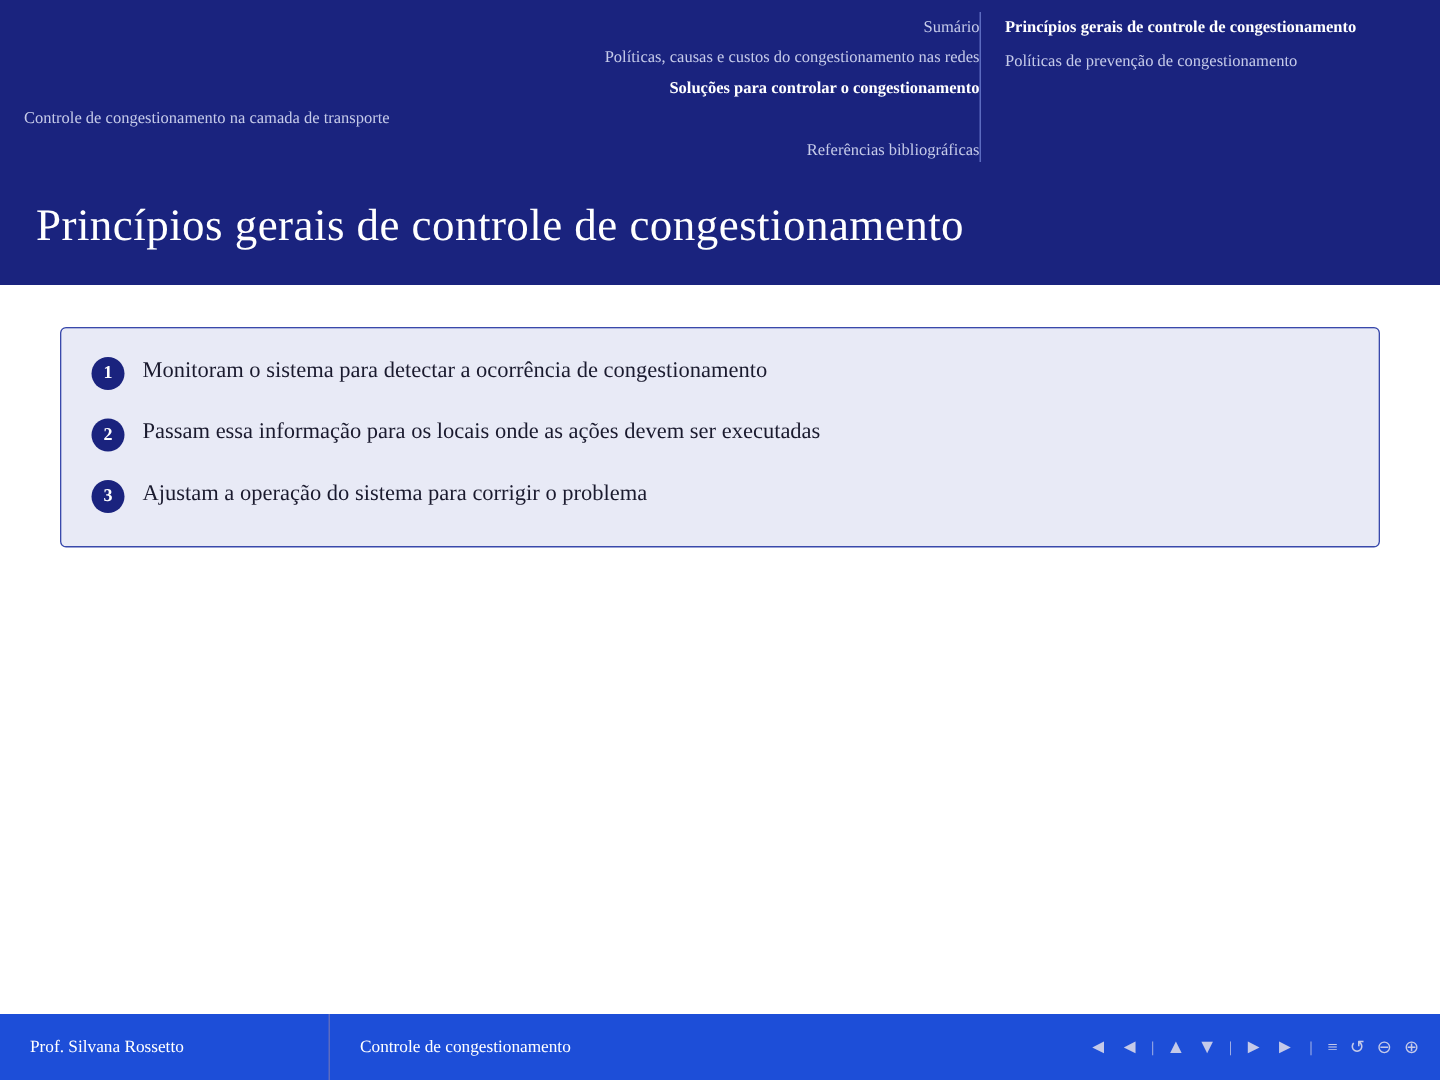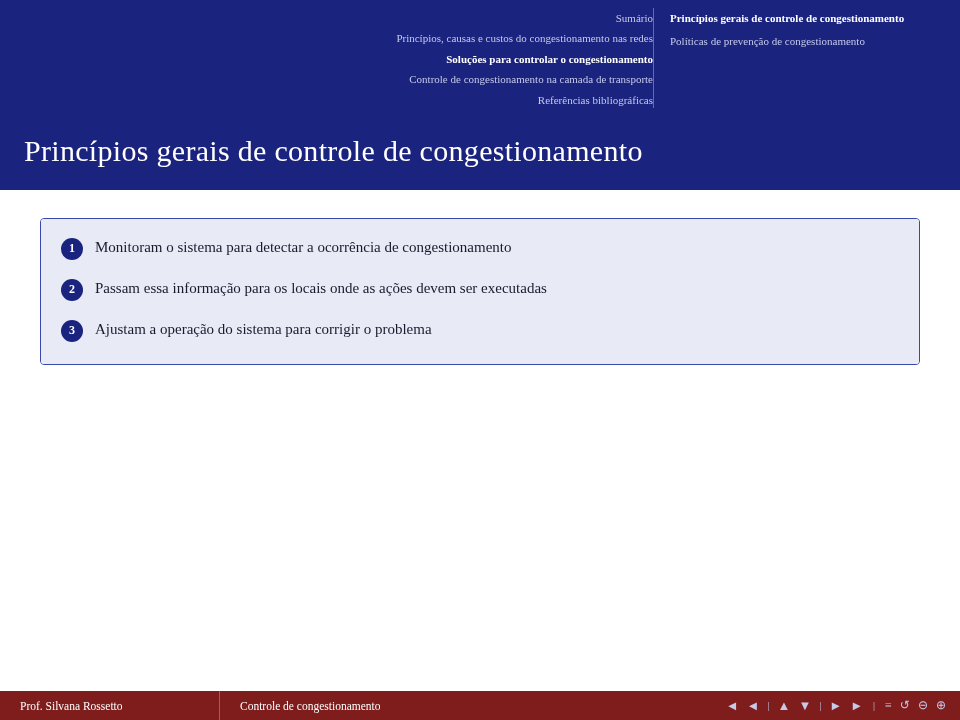--- a/index.html
+++ b/index.html
@@ -110,22 +110,22 @@
       font-size: 15px;
       line-height: 1.45;
     }
 
     
     .bottom-bar {
       position: absolute;
       bottom: 0;
       left: 0;
       width: 100%;
-      height: 29px;
-      background: #7f1d1d;
+      height: 44px;
+      background: #1d4ed8;
       display: flex;
       align-items: center;
     }
 
     .bottom-left {
       flex: 0 0 220px;
       padding: 0 20px;
       border-right: 1px solid #5c6bc0;
       height: 100%;
       display: flex;
@@ -191,29 +191,29 @@
 
 <div class="top-nav">
   <div class="top-nav-inner">
     <div class="nav-col-left">
 
       <div style="text-align:right; margin-bottom:2px;">
         <span class="nav-item" style="color:#c5cae9; font-size:11px;">Sumário</span>
       </div>
 
       <div style="text-align:right; margin-bottom:2px;">
-        <span class="nav-item" style="color:#c5cae9; font-size:11px;">Princípios, causas e custos do congestionamento nas redes</span>
+        <span class="nav-item" style="color:#c5cae9; font-size:11px;">Políticas, causas e custos do congestionamento nas redes</span>
       </div>
 
       <div style="text-align:right; margin-bottom:2px;">
         <span class="nav-item active" style="font-size:11px;">Soluções para controlar o congestionamento</span>
       </div>
 
 
-      <div style="text-align:right; margin-bottom:2px;">
+      <div style="text-align:left; margin-bottom:2px;">
         <span class="nav-item" style="color:#c5cae9; font-size:11px;">Controle de congestionamento na camada de transporte</span>
       </div>
 
       <div style="text-align:right;">
         <span class="nav-item" style="color:#c5cae9; font-size:11px;">Referências bibliográficas</span>
       </div>
     </div>
     <div class="nav-col-right">
 
       <div style="margin-bottom:4px;">

